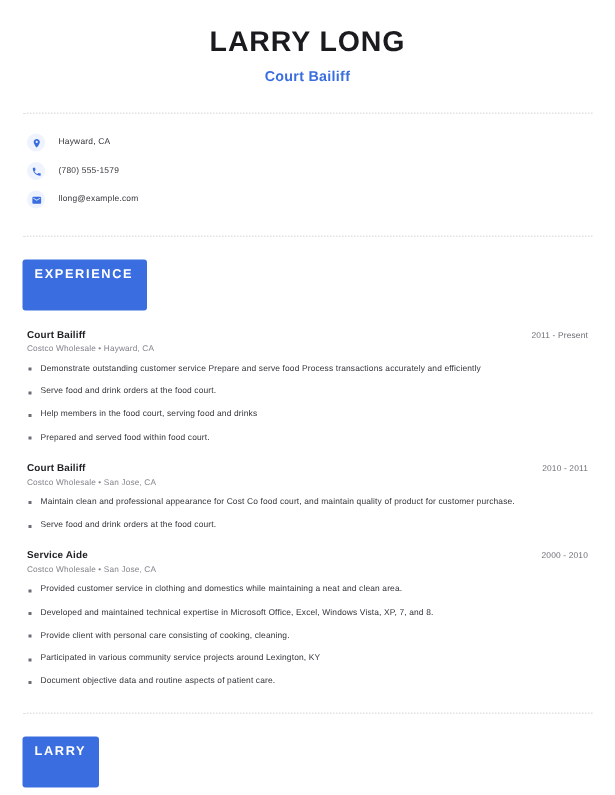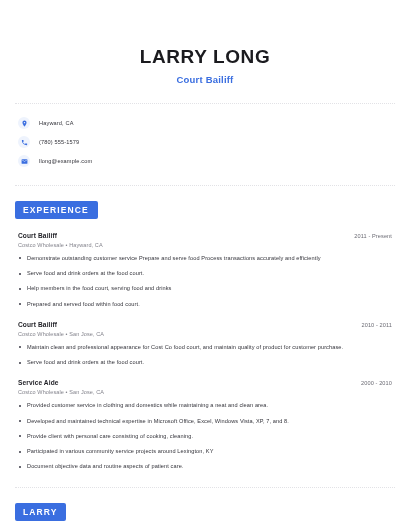--- a/index.html
+++ b/index.html
@@ -21,21 +21,20 @@
     height: 530px;
     background: #ffffff;
     padding: 0 15px;
     position: relative;
   }
 
   
   .header {
     text-align: center;
     padding-top: 18px;
-    margin-top: 28px;
   }
 
   .name {
     font-size: 19px;
     font-weight: bold;
     letter-spacing: 0.6px;
     color: #1b1b1f;
     line-height: 1.2;
   }
 
@@ -90,21 +89,21 @@
   }
 
   
   .section-badge {
     display: inline-block;
     background: #3a6ee0;
     color: #ffffff;
     font-size: 8.5px;
     font-weight: bold;
     letter-spacing: 1.1px;
-    padding: 4px 9px 4px 8px;
+    padding: 4px 9px 20px 8px;
     border-radius: 2px;
     margin-top: 15px;
   }
 
   
   .experience {
     padding: 0 3px;
   }
 
   .exp-entry {

